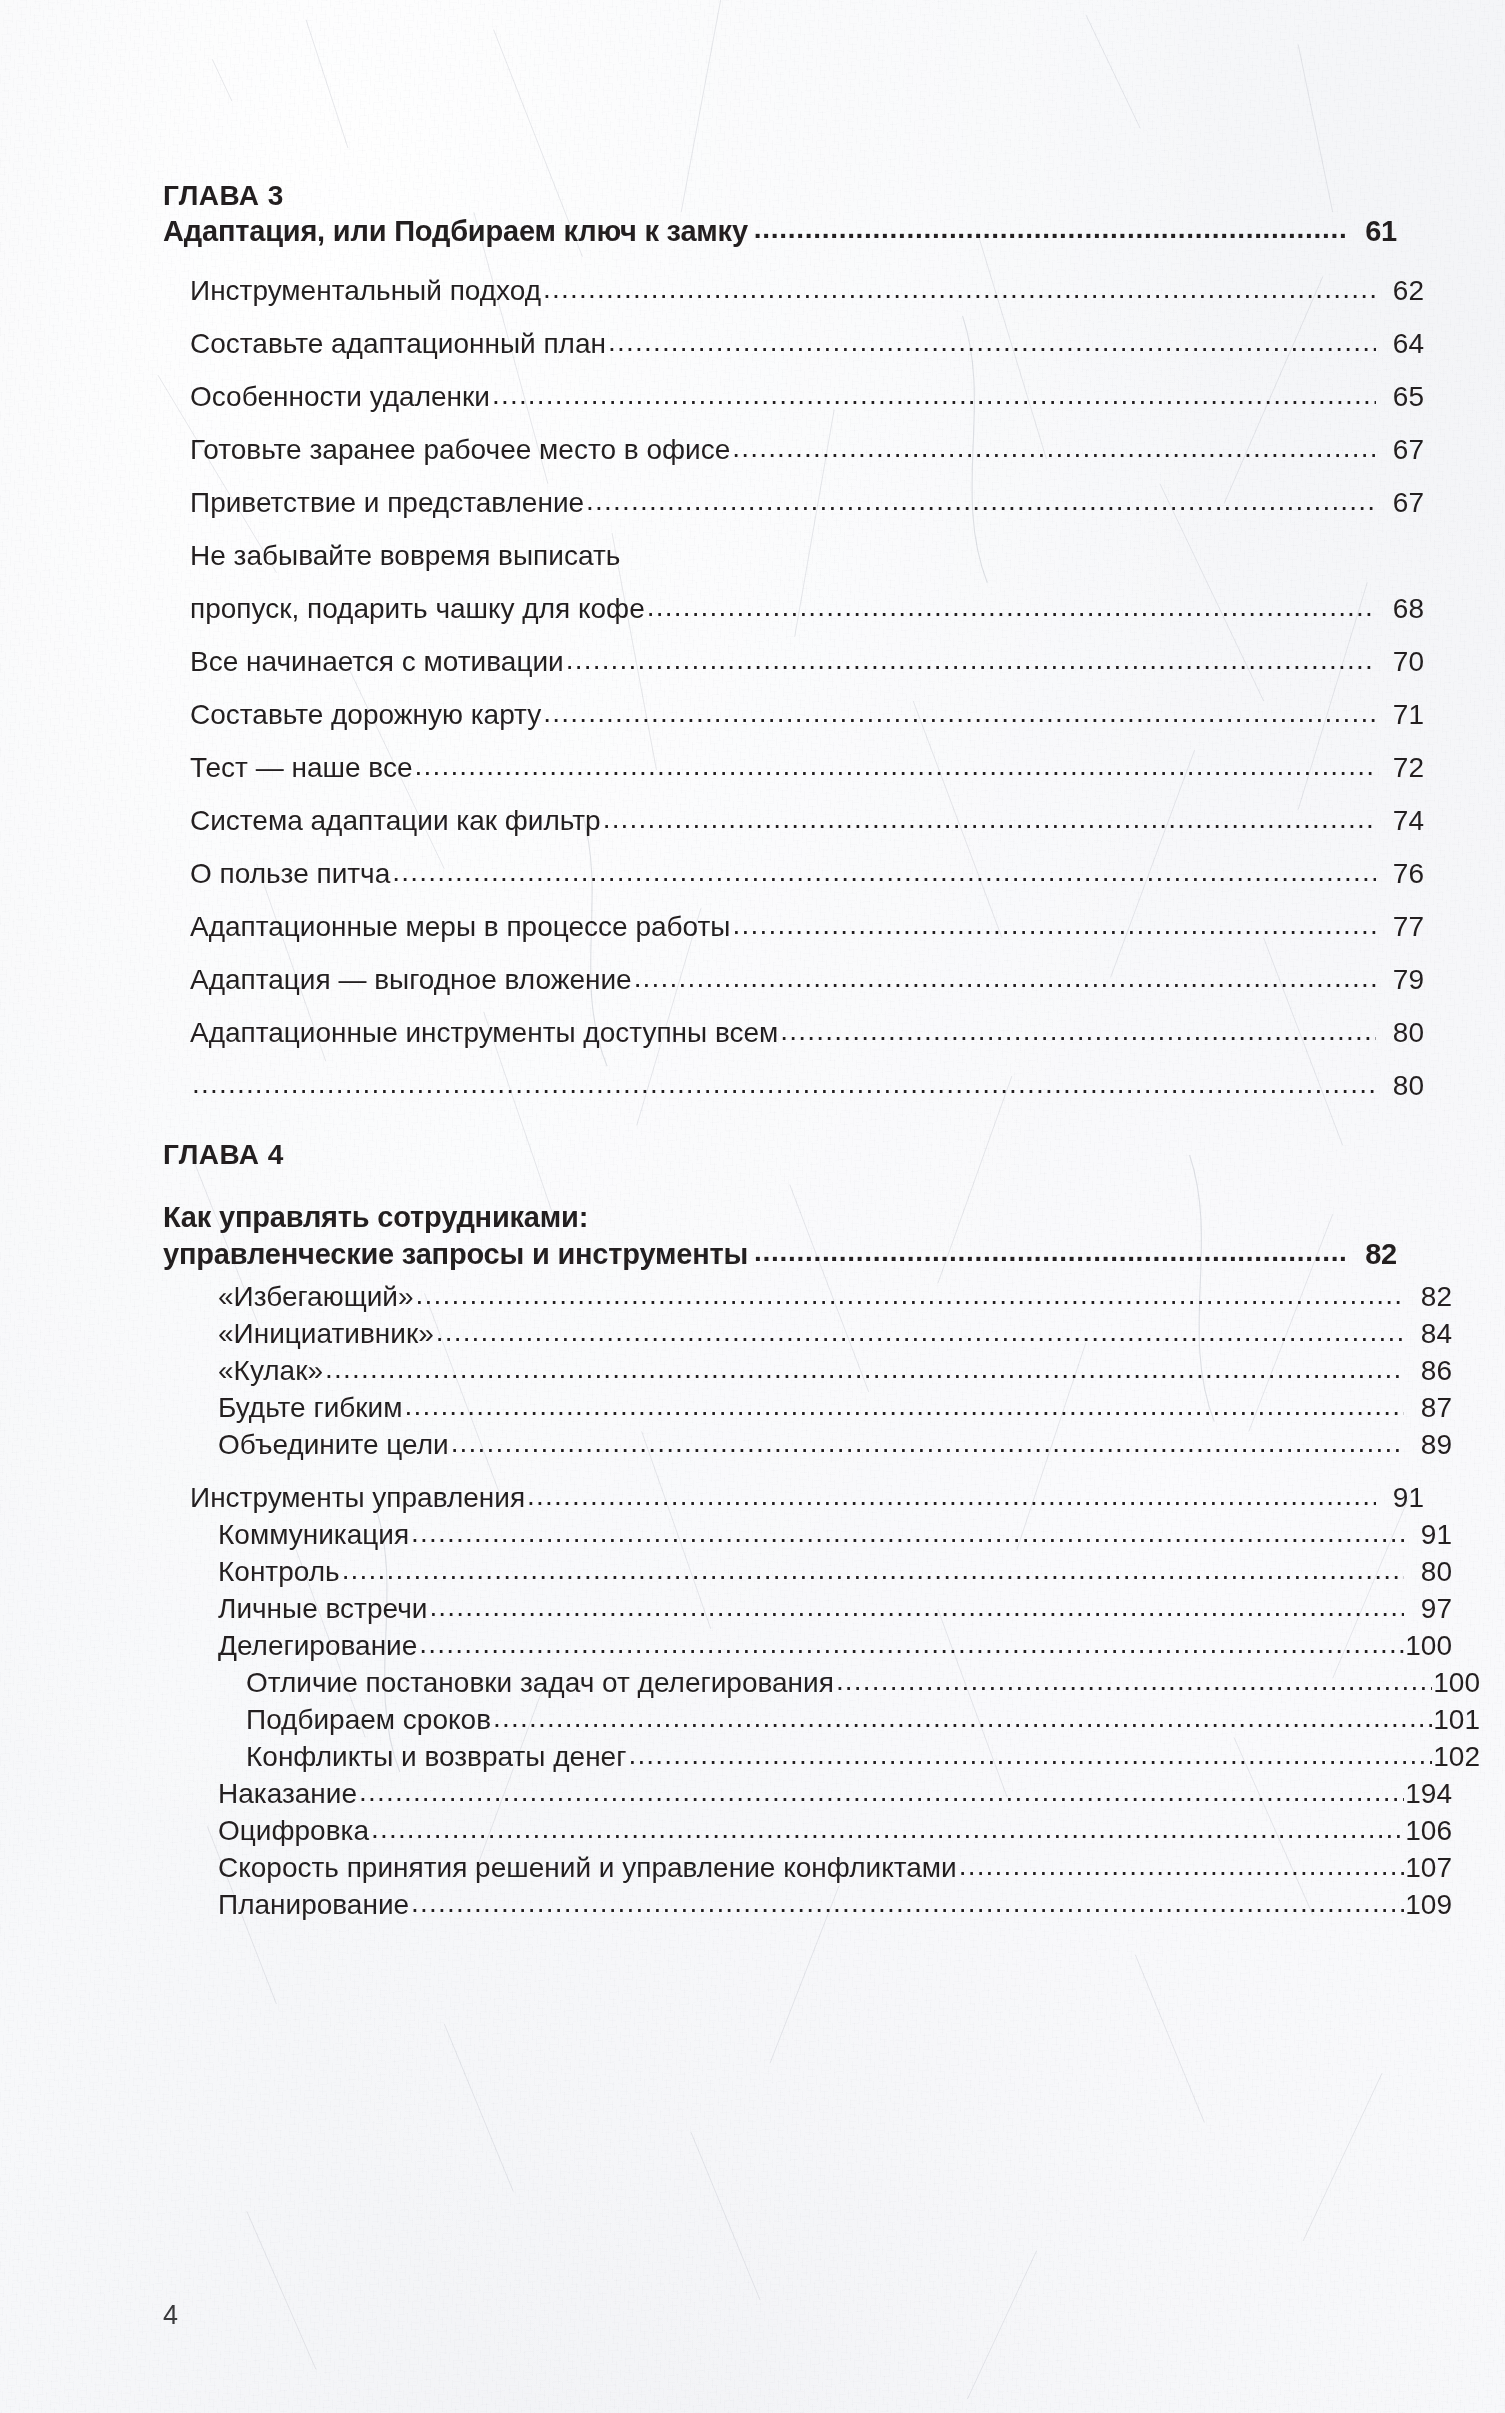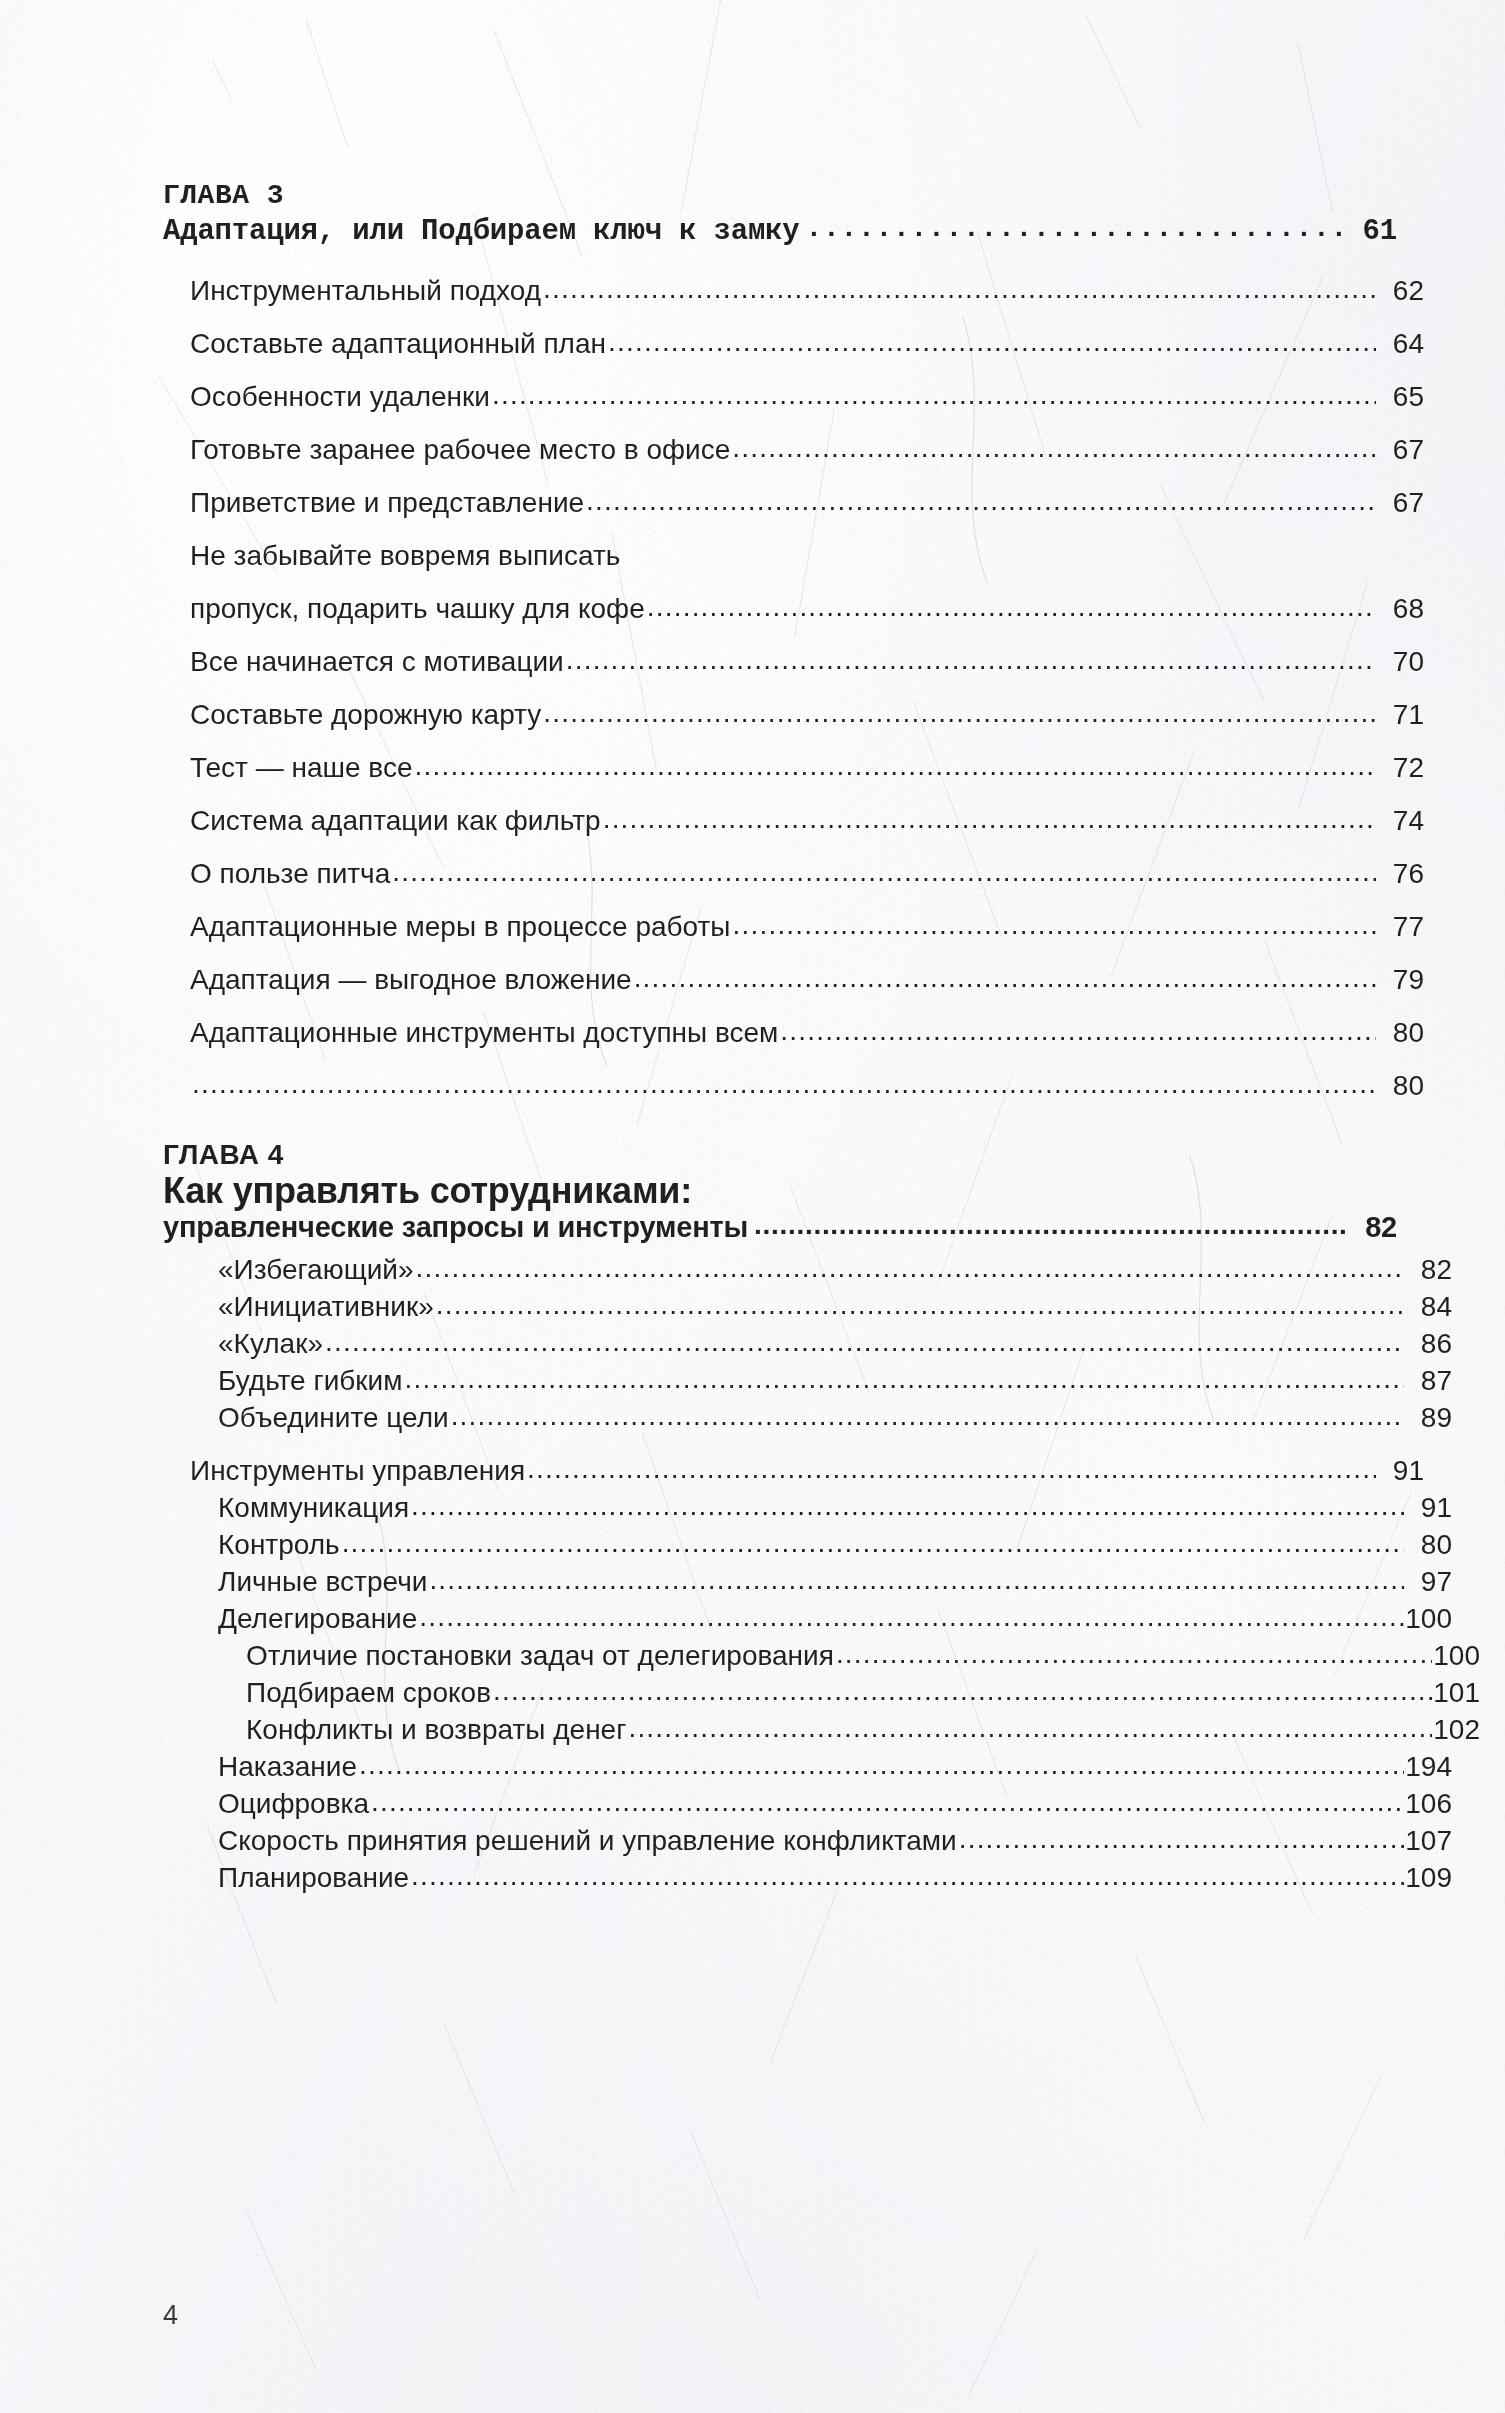--- a/index.html
+++ b/index.html
@@ -45,25 +45,26 @@
     font-weight: bold;
     letter-spacing: -0.2px;
   }
   .chapter .kicker {
     font-size: 28px;
     line-height: 35px;
     letter-spacing: 0.5px;
     white-space: nowrap;
   }
   .chapter .title-line {
-    font-size: 36px;
+    font-size: 29px;
     line-height: 37px;
     white-space: nowrap;
-  }
-  .chapter-3 { margin-bottom: 22px; font-family: Liberation Mono, monospace; }
+    margin-top: 27px;
+  }
+  .chapter-3 { margin-bottom: 22px; }
   .chapter-4 { margin-top: 33px; margin-bottom: 5px; }
 
   
   .row {
     display: flex;
     align-items: center;
     width: 100%;
     font-size: 28px;
     line-height: 37px;
     white-space: nowrap;

